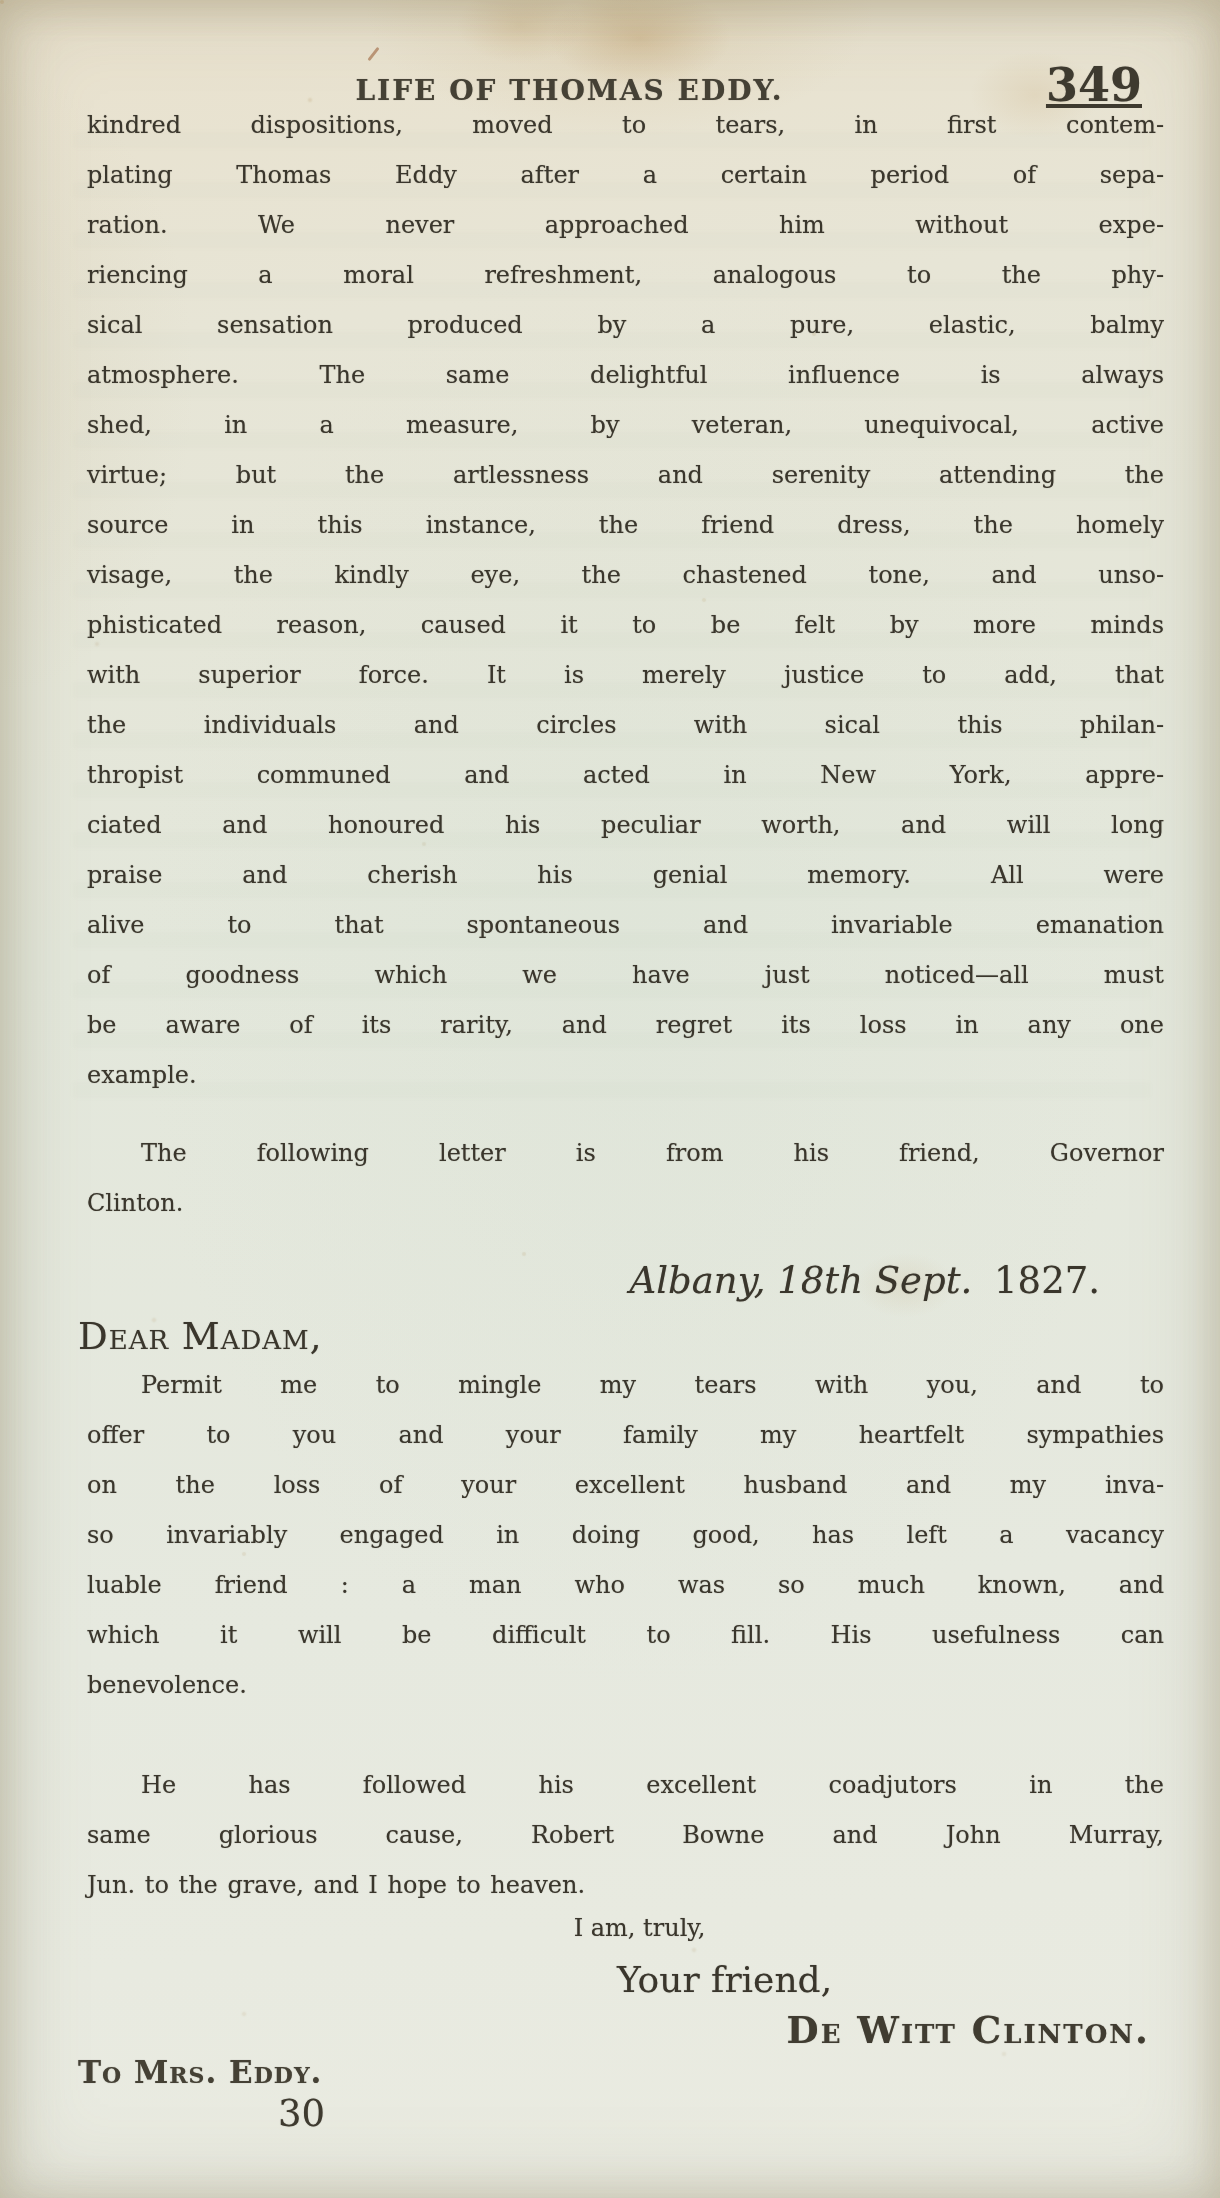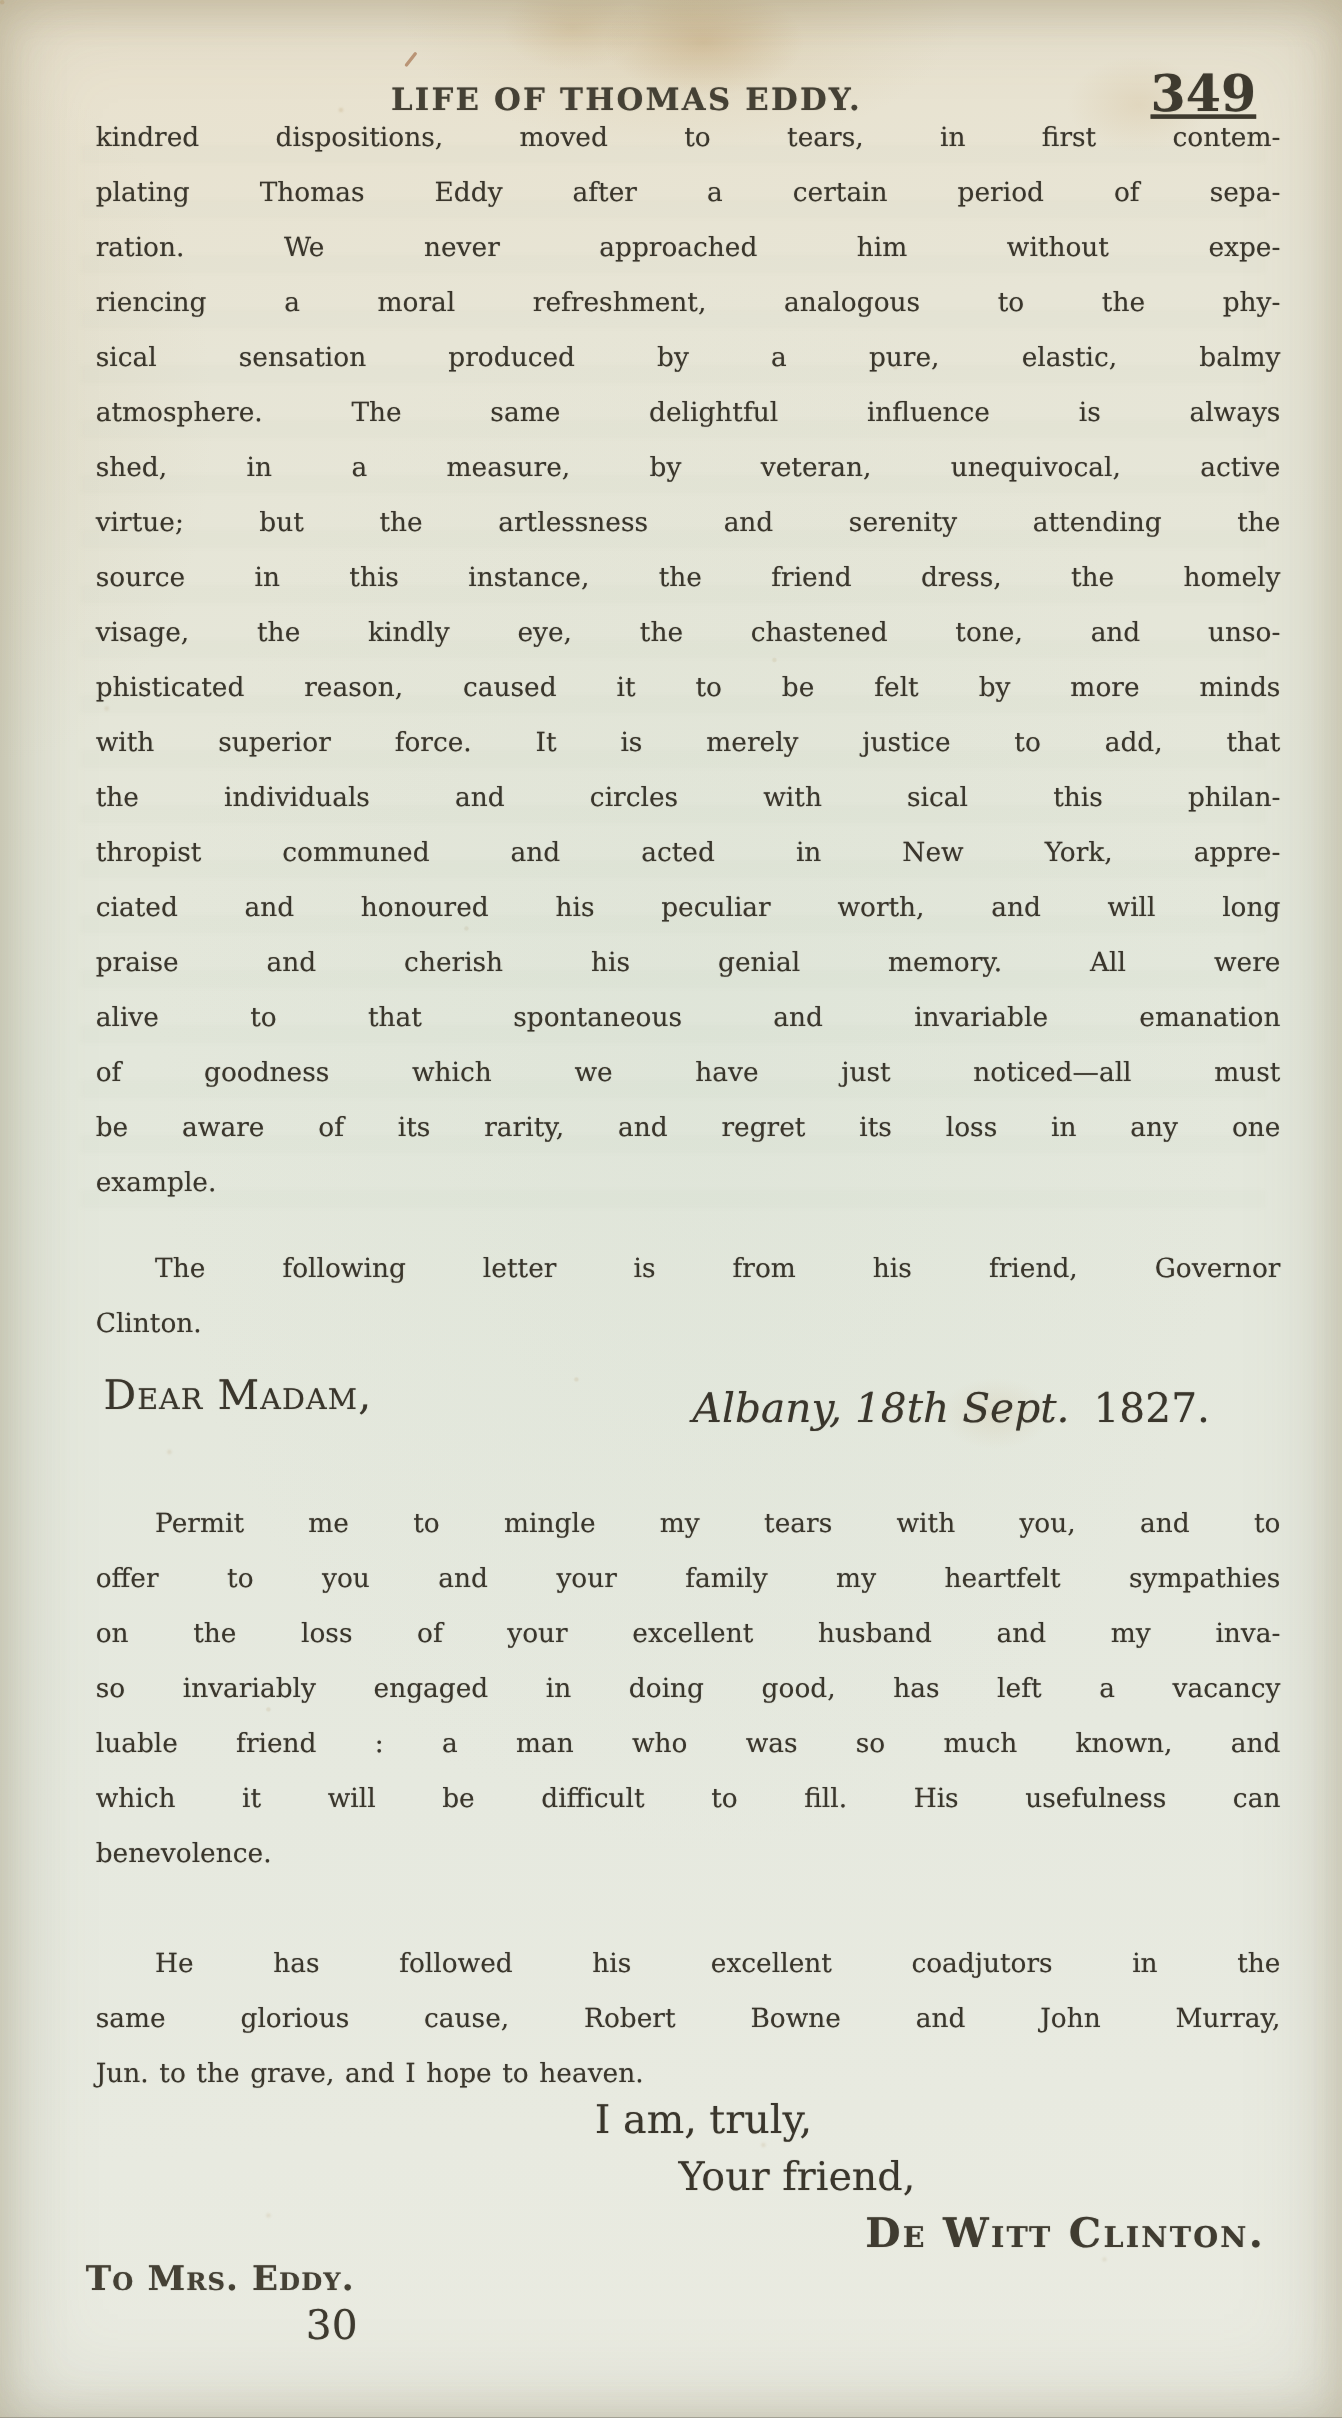--- a/index.html
+++ b/index.html
@@ -57,24 +57,24 @@
   .para .line.last{text-align-last:left;white-space:normal;}
   .indent .line:first-child{text-indent:54px;}
   #p1{top:100px;}
   #p2{top:1128px;}
   #lp1{top:1360px;}
   #lp2{top:1760px;}
   .dateline{position:absolute;left:73px;top:1256px;width:1077px;text-align:right;
     padding-right:0;box-sizing:border-box;font-size:37px;line-height:50px;}
   .dateline .it{font-style:italic;}
   .dateline .yr{margin-left:10px;margin-right:50px;}
-  .salutation{position:absolute;left:78px;top:1244px;font-size:37px;line-height:50px;
-    font-variant:small-caps;letter-spacing:1px;margin-left:16px;}
+  .salutation{position:absolute;left:78px;top:1312px;font-size:37px;line-height:50px;
+    font-variant:small-caps;letter-spacing:1px;}
   .closing1{position:absolute;left:101px;top:1903px;width:1077px;text-align:center;
-    font-size:36px;line-height:50px;}
+    font-size:24px;line-height:50px;}
   .closing2{position:absolute;left:186px;top:1955px;width:1077px;text-align:center;
     font-size:36px;line-height:50px;}
   .signature{position:absolute;left:73px;top:2005px;width:1077px;text-align:right;
     font-size:37px;line-height:50px;font-variant:small-caps;letter-spacing:2px;font-weight:bold;color:#403c31;}
   .addressee{position:absolute;left:78px;top:2052px;font-size:31px;line-height:40px;
     font-variant:small-caps;letter-spacing:1px;font-weight:bold;color:#454135;}
   .sig-mark{position:absolute;left:278px;top:2092px;font-size:37px;line-height:44px;color:#3e3a2f;}
 </style>
 </head>
 <body>

